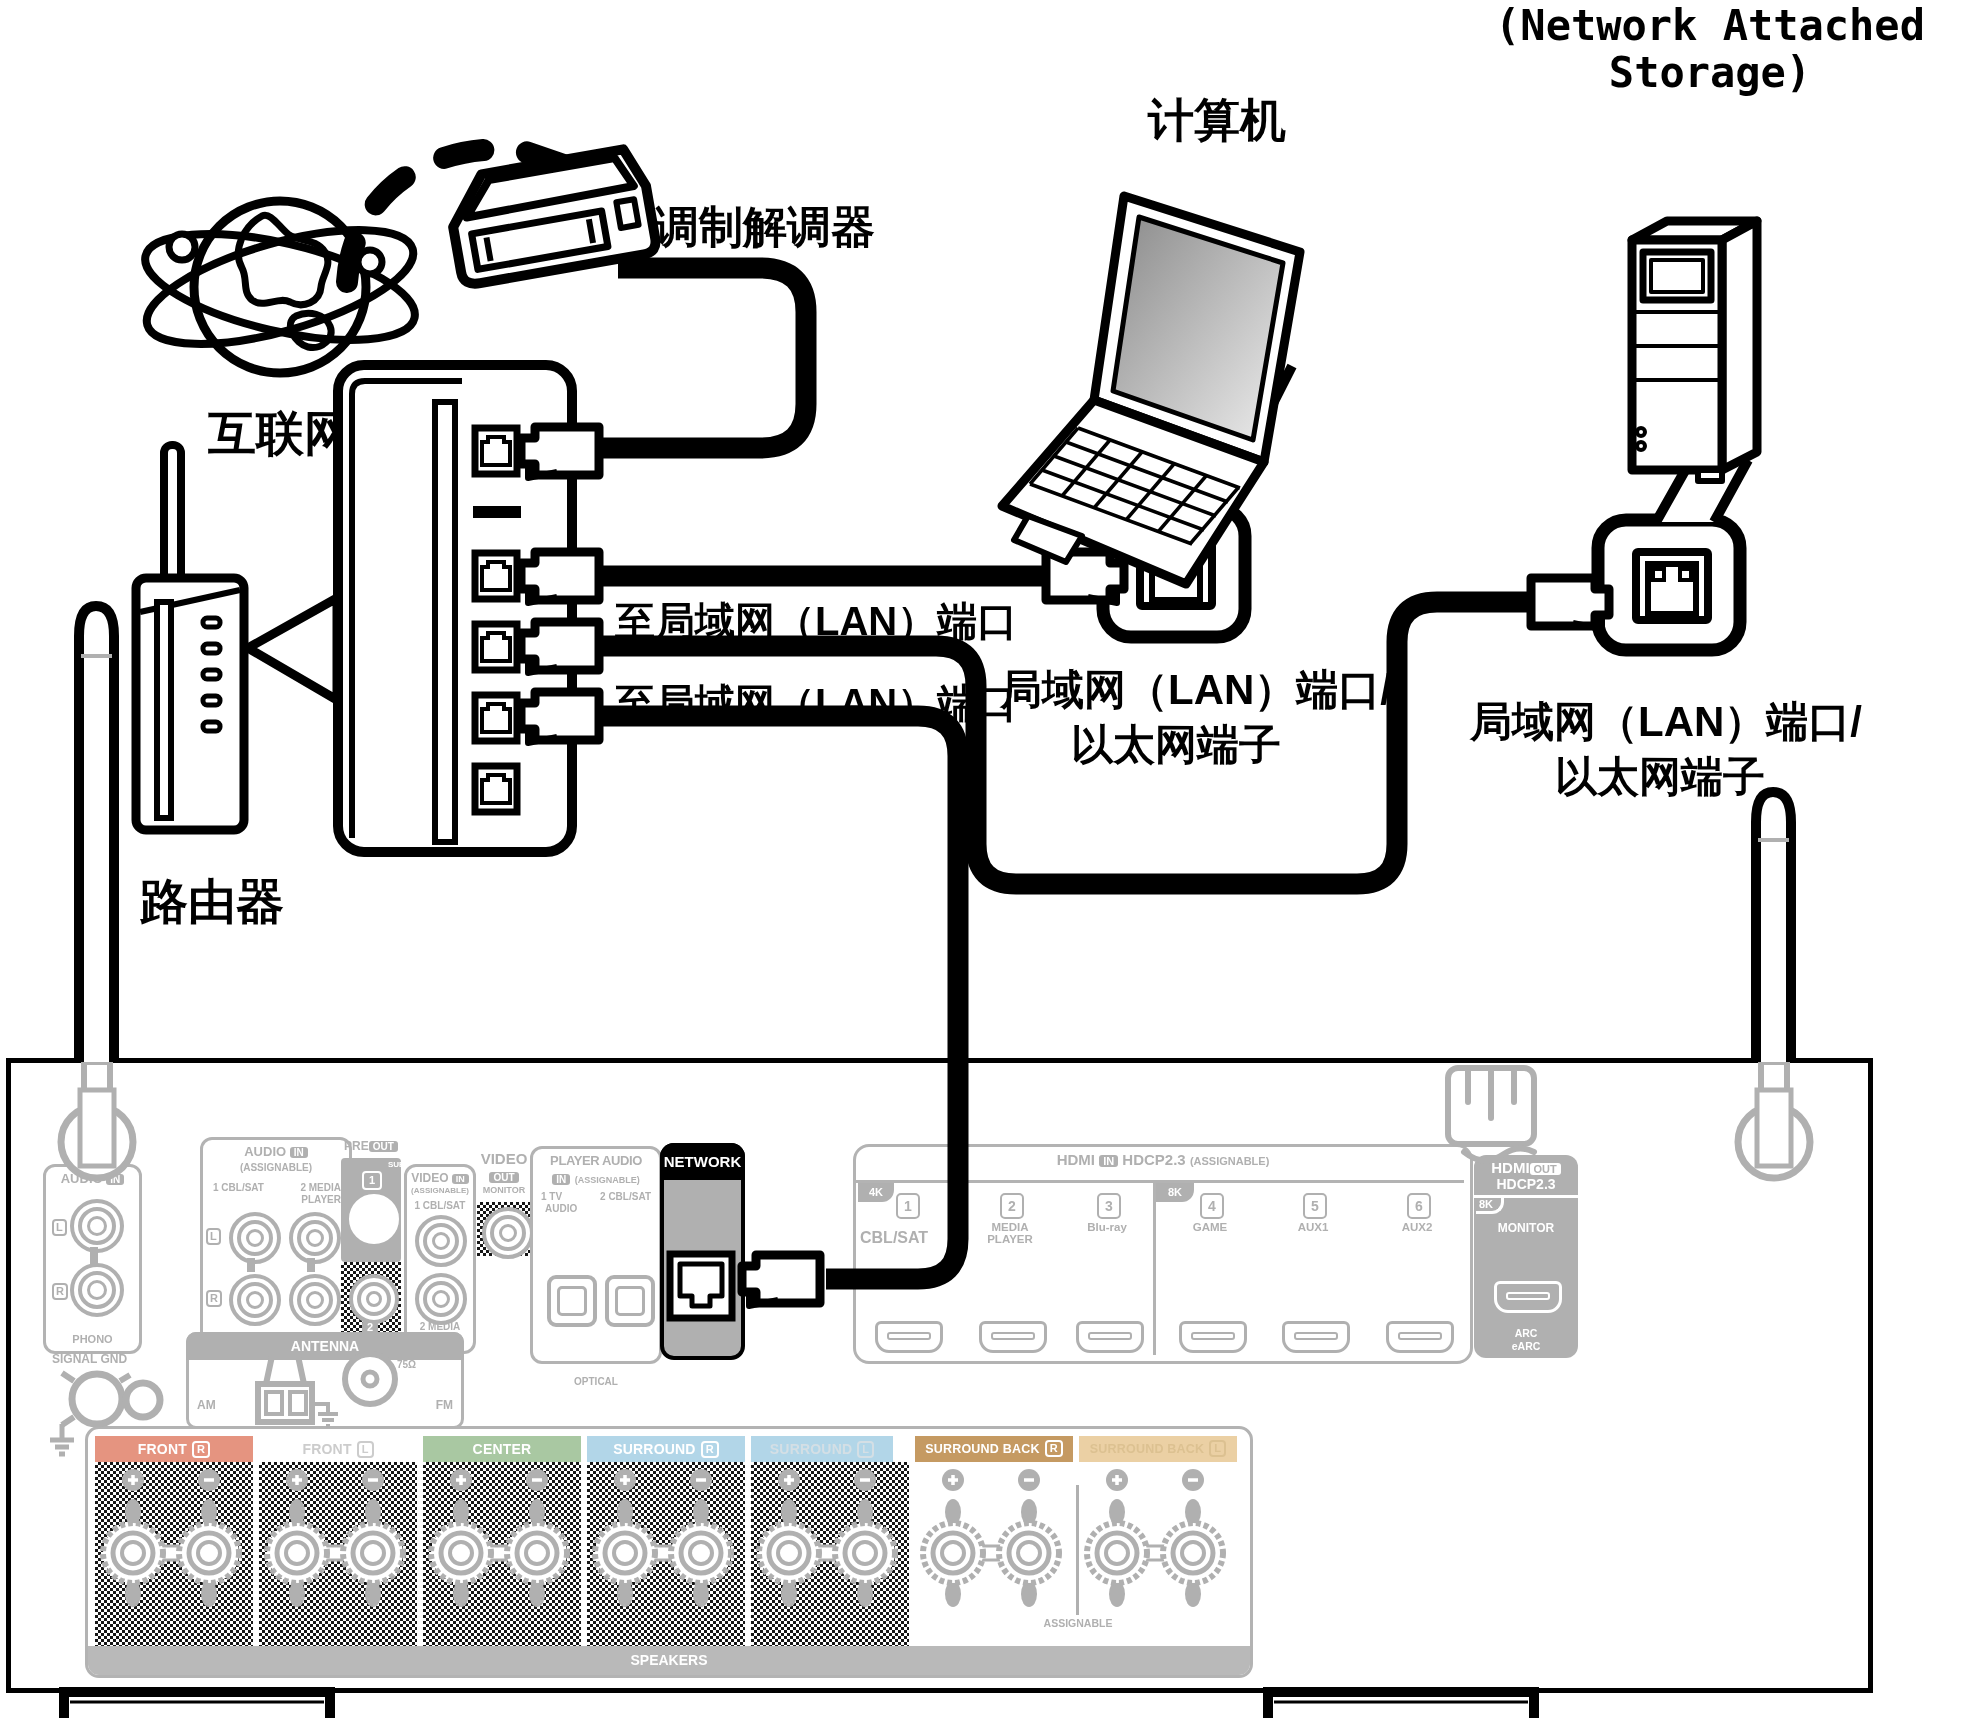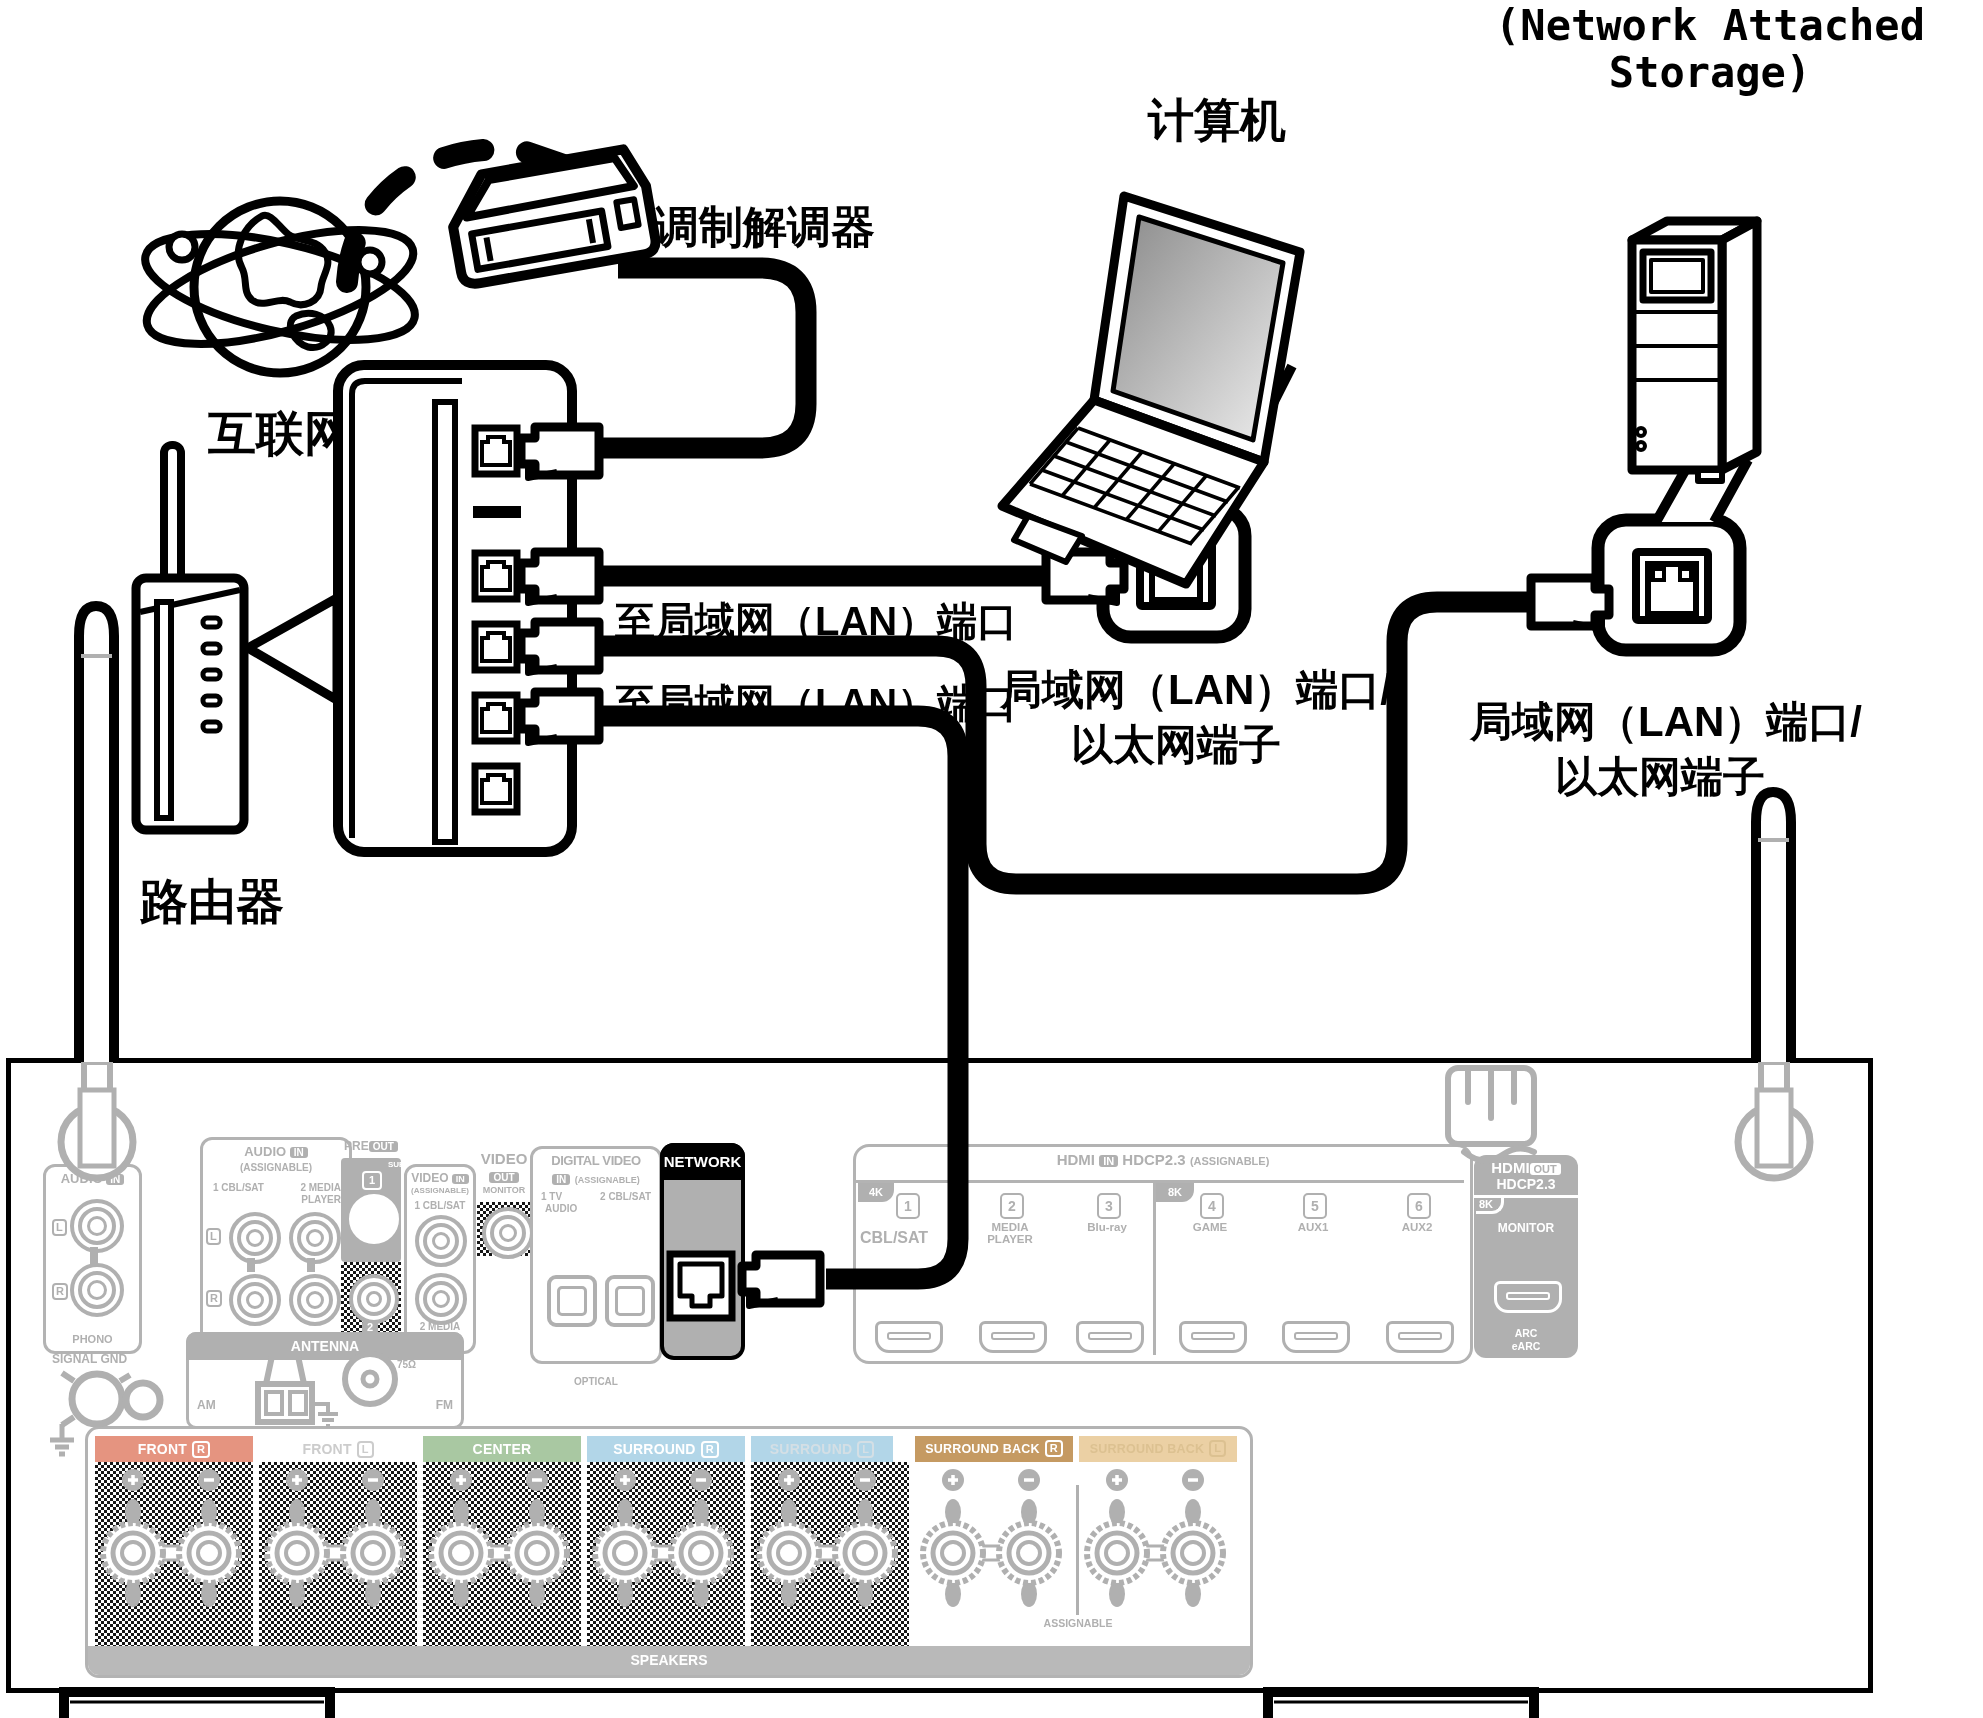--- a/index.html
+++ b/index.html
@@ -110,21 +110,21 @@
   <div class="abs" style="left:473px;top:1150px;width:62px;height:110px;color:#b0b0b0;font-weight:700;">
     <div style="text-align:center;font-size:15px;">VIDEO</div>
     <div style="text-align:center;"><span class="tag" style="font-size:10px;">OUT</span></div>
     <div style="text-align:center;font-size:9px;">MONITOR</div>
     <div class="chk abs" style="left:4px;top:52px;width:54px;height:54px;">
       <div class="rca" style="left:5px;top:5px;width:44px;height:44px;"></div>
     </div>
   </div>
 
   <div class="blk" style="left:530px;top:1146px;width:126px;height:212px;">
-    <div class="hdr" style="font-size:13px;letter-spacing:-.4px;">DIGITAL VIDEO</div>
+    <div class="hdr" style="font-size:13px;letter-spacing:-.4px;">PLAYER AUDIO</div>
     <div class="abs" style="left:0;right:0;top:20px;text-align:center;"><span class="tag" style="font-size:10px;">IN</span>
       <span style="font-size:9px;">(ASSIGNABLE)</span></div>
     <div class="abs" style="left:8px;top:42px;font-size:10px;">1  TV</div>
     <div class="abs" style="left:12px;top:54px;font-size:10px;">AUDIO</div>
     <div class="abs" style="right:8px;top:42px;font-size:10px;">2 CBL/SAT</div>
     <div class="opt" style="left:14px;top:126px;"></div>
     <div class="opt" style="left:72px;top:126px;"></div>
     <div class="abs" style="left:0;right:0;top:188px;text-align:center;font-size:10px;margin-top:39px;">OPTICAL</div>
   </div>
 

